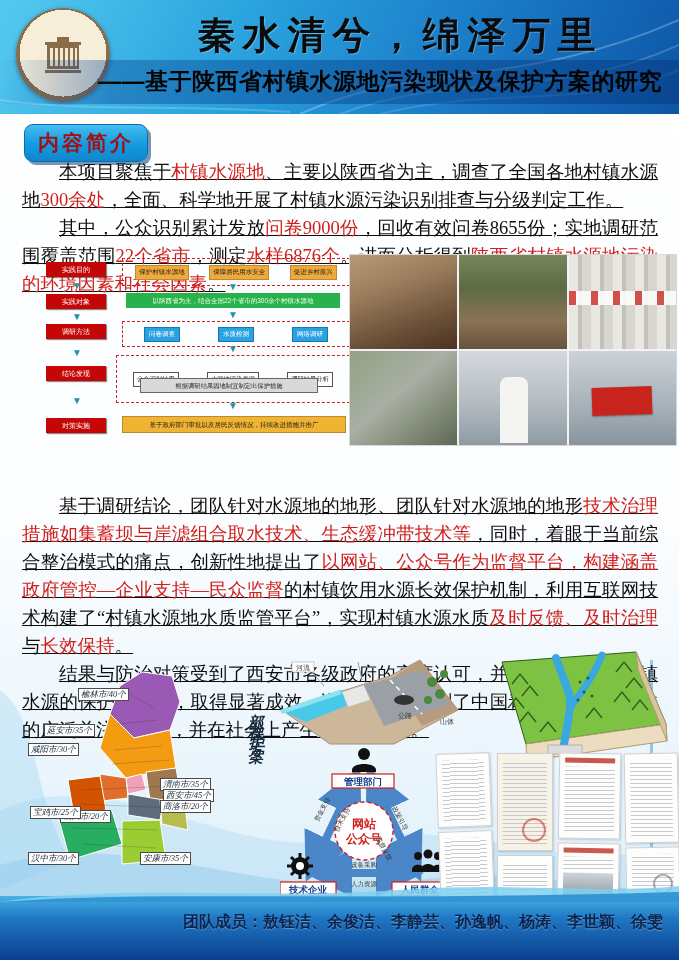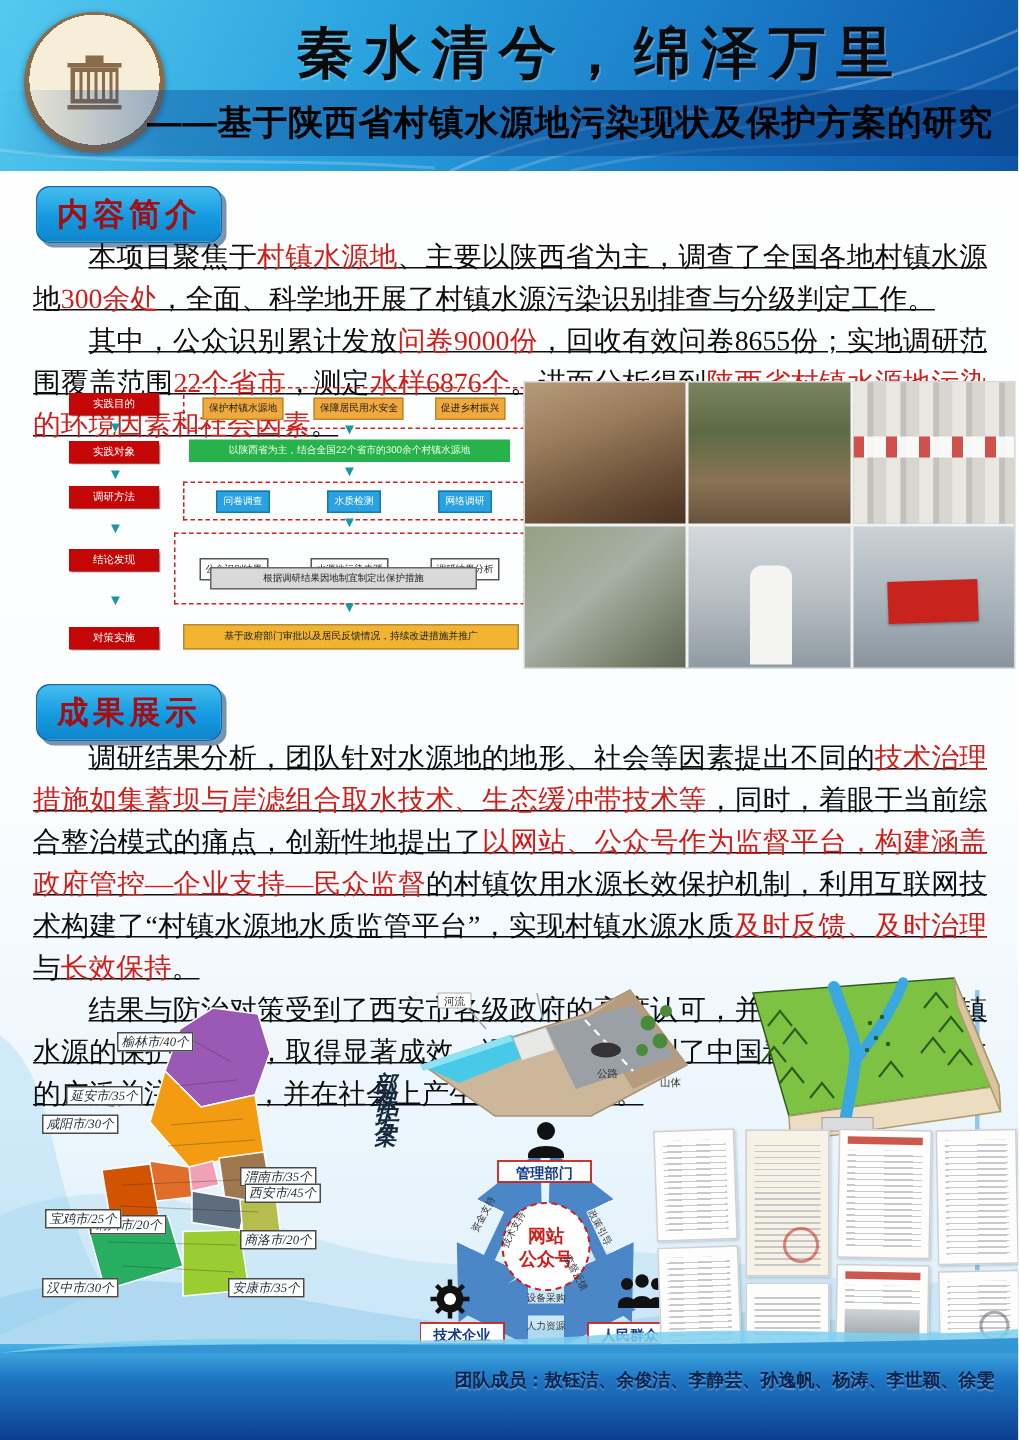--- a/index.html
+++ b/index.html
@@ -75,21 +75,21 @@
     background:repeating-linear-gradient(180deg,transparent 0 3px,#b9bcc4 3px 4px);opacity:.8;}
   .stamp{position:absolute;border:2px solid rgba(200,40,30,.55);border-radius:50%;}
   .redbar{position:absolute;left:5px;right:5px;top:4px;height:5px;background:#c23b2e;opacity:.85;}
   .photoblk{position:absolute;left:5px;right:5px;bottom:5px;height:24px;
     background:linear-gradient(180deg,#cfd4d8,#8f9aa2);}
   
   .footer{position:absolute;bottom:0;left:0;width:679px;height:64px;z-index:4;
     background:linear-gradient(180deg,#47b2e4 0%,#1f77c4 35%,#0b3f8e 100%);}
   .footer svg{position:absolute;top:-14px;left:0;}
   .fline{position:absolute;right:16px;font-family:"Liberation Sans",sans-serif;font-weight:bold;
-    color:#0a2550;font-size:12px;text-shadow:0 1px 1px rgba(255,255,255,.30);white-space:nowrap;}
+    color:#0a2550;font-size:16px;text-shadow:0 1px 1px rgba(255,255,255,.30);white-space:nowrap;}
   .decor{position:absolute;z-index:0;}
   .tinytxt{font-size:7px;fill:#333;font-family:"Liberation Sans",sans-serif;}
 </style>
 </head>
 <body>
 
 <div class="poster">
 
   <svg class="decor" width="679" height="330" viewBox="0 0 679 330" style="left:0;top:630px;">
     <path d="M0,180 C120,130 220,230 340,210 C480,185 560,250 679,215 L679,330 L0,330 Z" fill="rgba(120,195,235,.20)"></path>
@@ -174,24 +174,23 @@
       </div>
     <div class="photo ph4"></div>
     <div class="photo ph5">
         <div class="coat"></div>
       </div>
     <div class="photo ph6">
         <div class="banner"></div>
       </div>
   </div>
 
-  <div class="badge" style="top:456px;left:24px;">成果展示</div>
 
   <div class="para" style="top:492px;">
-    <p><span>调研结果分析，团队针对水源地的地形、社会等因素提出不同的</span><span class="red">技术治理措施如集蓄坝与岸滤组合取水技术、生态缓冲带技术等</span><span>，同时，着眼于当前综合整治模式的痛点，创新性地提出了</span><span class="red">以网站、公众号作为监督平台，构建涵盖政府管控—企业支持—民众监督</span><span>的村镇饮用水源长效保护机制，利用互联网技术构建了“村镇水源地水质监管平台”，实现村镇水源水质</span><span class="red">及时反馈、及时治理</span><span>与</span><span class="red">长效保持</span><span>。</span></p>
+    <p><span>基于调研结论，团队针对水源地的地形、团队针对水源地的地形</span><span class="red">技术治理措施如集蓄坝与岸滤组合取水技术、生态缓冲带技术等</span><span>，同时，着眼于当前综合整治模式的痛点，创新性地提出了</span><span class="red">以网站、公众号作为监督平台，构建涵盖政府管控—企业支持—民众监督</span><span>的村镇饮用水源长效保护机制，利用互联网技术构建了“村镇水源地水质监管平台”，实现村镇水源水质</span><span class="red">及时反馈、及时治理</span><span>与</span><span class="red">长效保持</span><span>。</span></p>
     <p><span>结果与防治对策受到了西安市各级政府的高度认可，并被推广应用到村镇水源的保护工作中，取得显著成效。调研活动也得到了中国青年网等主流媒体的广泛关注与报道，并在社会上产生了热烈反响。</span></p>
   </div>
 
   <svg class="figure" style="top:668px;left:22px;" width="232" height="228" viewBox="0 0 232 228">
     <g stroke="#ffffff" stroke-width="1" stroke-linejoin="round">
       <path d="M120,4 L150,8 L158,34 L148,62 L112,70 L88,46 L98,18 Z" fill="#9b59b6"></path>
       <path d="M88,46 L112,70 L148,62 L154,100 L104,110 L78,80 Z" fill="#f39c12"></path>
       <path d="M104,110 L120,106 L124,122 L106,126 Z" fill="#f2a0b5"></path>
       <path d="M124,104 L154,100 L160,134 L128,132 Z" fill="#a07850"></path>
       <path d="M78,106 L104,110 L106,130 L80,133 Z" fill="#e06d2a"></path>
@@ -206,23 +205,23 @@
     </g>
   </svg>
 
   <div class="mlabel" style="top:688px;left:78px;">榆林市/40个</div>
   <div class="mlabel" style="top:724px;left:44px;">延安市/35个</div>
   <div class="mlabel" style="top:781px;left:60px;margin-top:29px;">铜川市/20个</div>
   <div class="mlabel" style="top:758px;left:160px;margin-top:20px;">渭南市/35个</div>
   <div class="mlabel" style="top:743px;left:28px;">咸阳市/30个</div>
   <div class="mlabel" style="top:789px;left:163px;">西安市/45个</div>
   <div class="mlabel" style="top:806px;left:30px;">宝鸡市/25个</div>
-  <div class="mlabel" style="top:820px;left:160px;">商洛市/20个</div>
+  <div class="mlabel" style="top:800px;left:160px;">商洛市/20个</div>
   <div class="mlabel" style="top:852px;left:28px;">汉中市/30个</div>
-  <div class="mlabel" style="top:852px;left:152px;">安康市/35个</div>
+  <div class="mlabel" style="top:852px;left:140px;">安康市/35个</div>
 
   <div class="vnote" style="top:702px;left:246px;">部分保护方案</div>
 
   <svg class="figure" style="top:652px;left:272px;" width="192" height="100" viewBox="0 0 192 100">
     <polygon points="148,8 186,58 122,92 58,92 10,58 118,24" fill="#cdb79b" stroke="#a8906f" stroke-width="1"></polygon>
     <polygon points="148,8 186,58 150,74 120,26" fill="#b79b7f"></polygon>
     <polygon points="8,58 68,38 94,46 34,70" fill="#49c9e8"></polygon>
     <polygon points="8,58 68,38 70,42 10,62" fill="#8fe2f2"></polygon>
     <polygon points="70,40 92,33 98,48 76,55" fill="#e8e8e6" stroke="#bbb" stroke-width=".5"></polygon>
     <polygon points="92,33 150,18 178,52 112,74" fill="#9aa0a6"></polygon>

